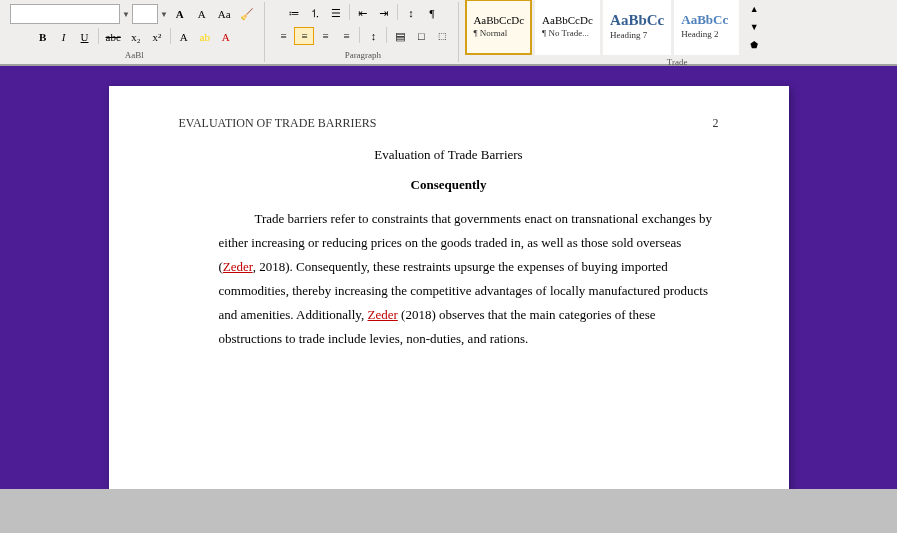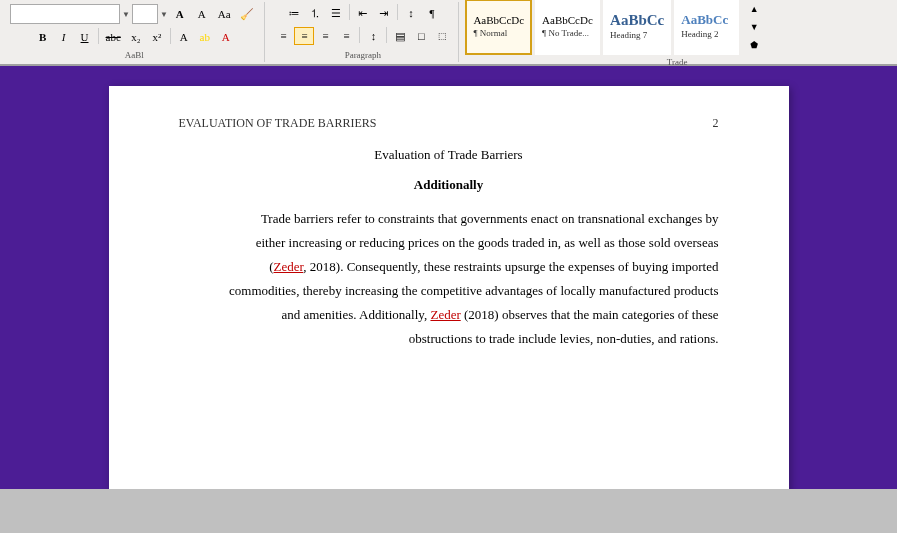--- a/index.html
+++ b/index.html
@@ -44,21 +44,21 @@
       font-size: 13px;
       font-weight: bold;
       margin-bottom: 14px;
       font-family: 'Times New Roman', Times, serif;
     }
 
     .doc-paragraph {
       font-size: 13px;
       font-family: 'Times New Roman', Times, serif;
       text-indent: 36px;
-      text-align: right;
+      text-align: left;
       line-height: 1.85;
       margin-bottom: 14px;
       margin-left: 40px;
     }
 
     .red-text {
       color: #c00000;
     }
 
     .underline-text {
@@ -273,20 +273,20 @@
 
 <div class="doc-area">
   <div class="page">
     <div class="header-line">
       <span>EVALUATION OF TRADE BARRIERS</span>
       <span>2</span>
     </div>
 
     <div class="doc-title-center">Evaluation of Trade Barriers</div>
 
-    <div class="doc-intro-heading">Additionally</div>
+    <div class="doc-intro-heading">Consequently</div>
 
     <div class="doc-paragraph">
       <span>Trade barriers refer to constraints that governments enact on transnational exchanges by either increasing  or reducing prices on the goods traded in, as well as those sold overseas (</span><span class="red-text underline-text">Zeder</span><span>, 2018). Consequently, these restraints upsurge the expenses of buying imported commodities, thereby increasing the competitive advantages of locally manufactured products and amenities.  Additionally, </span><span class="red-text underline-text">Zeder</span><span> (2018) observes that the main  categories  of these obstructions to trade include levies, non-duties, and rations.</span>
     </div>
 
   </div>
 </div>
 
 </body></html>

